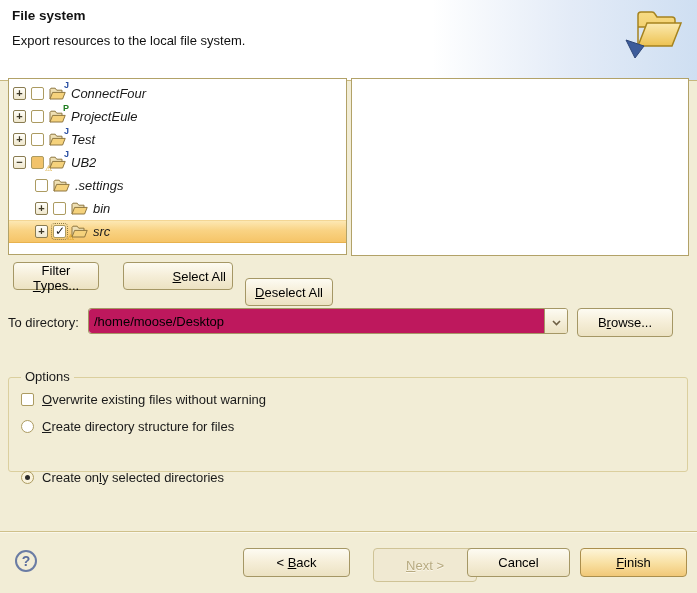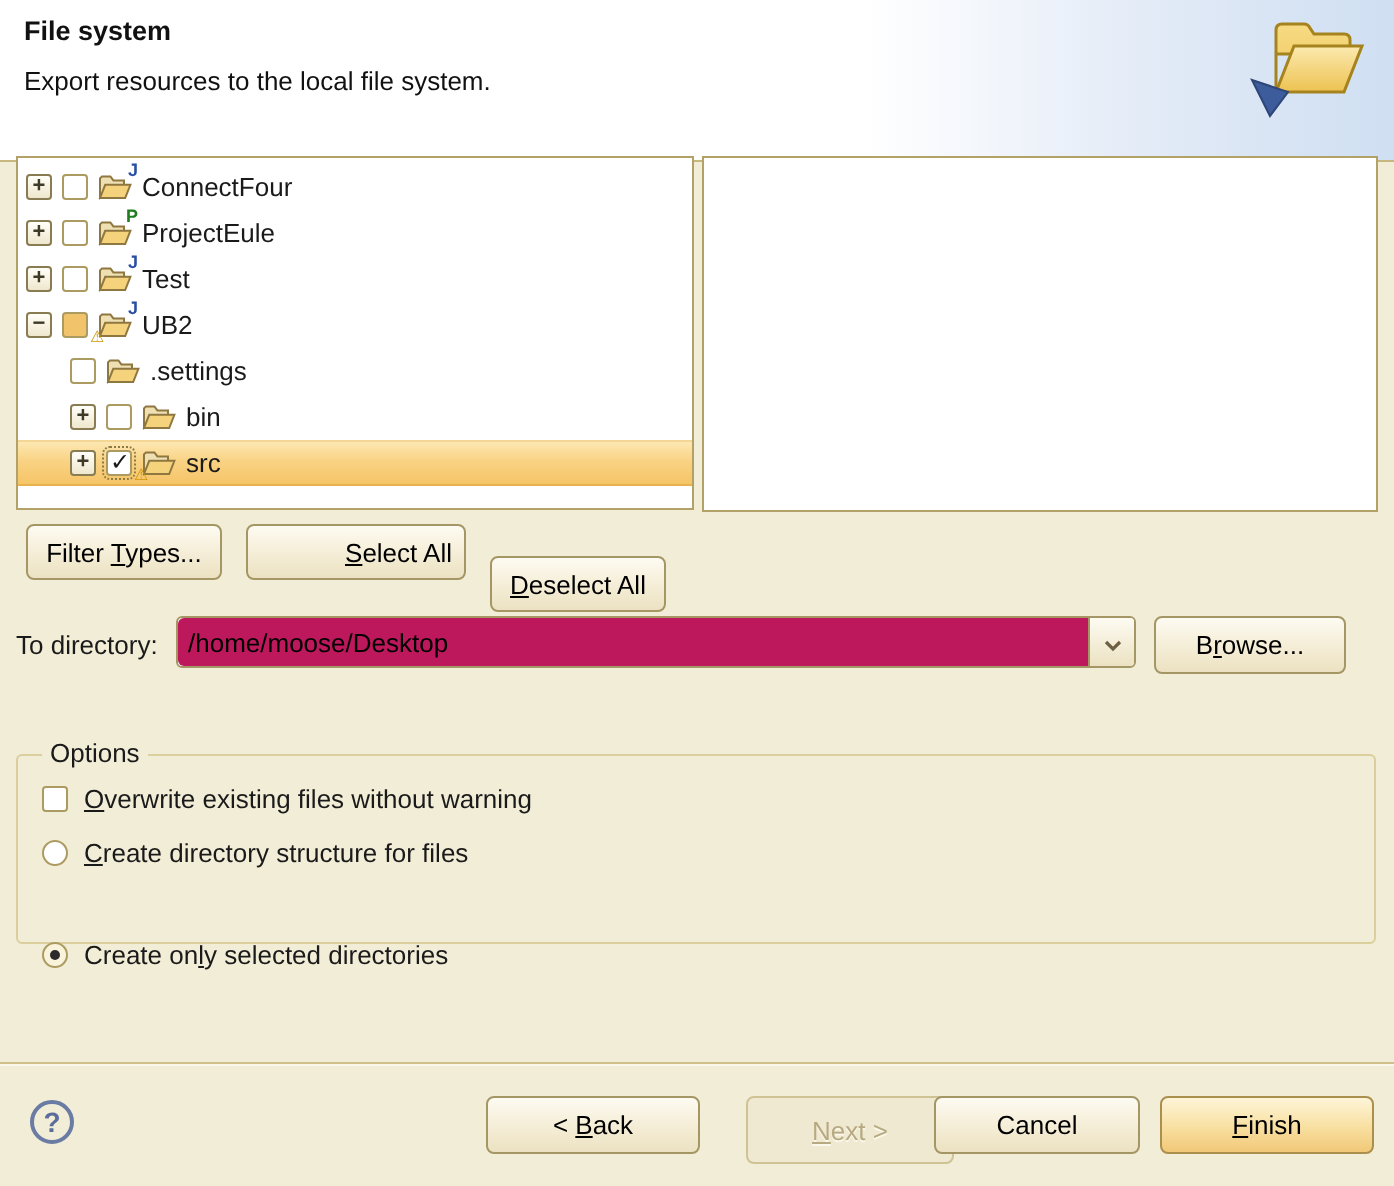--- a/index.html
+++ b/index.html
@@ -34,29 +34,29 @@
       position:relative; }
   .cb[data-state="grayed"]  { background:#f1c36b; }
   .cb[data-state="checked"]::after { content:"✓"; position:absolute; left:1px; top:-2px; font-size:12px;
       font-weight:bold; color:#1a1a1a; }
   .cb.focus { outline:1px dotted #8c7b45; outline-offset:1px; }
   .ticon { flex:0 0 17px; width:17px; height:15px; position:relative; }
   .ovl-letter { position:absolute; top:-5px; right:-3px; font-size:9px; font-weight:bold; line-height:9px; }
   .ovl-letter.java   { color:#2a4fa2; }
   .ovl-letter.plugin { color:#1e7d1e; }
   .ovl-warn { position:absolute; left:-4px; bottom:-3px; font-size:8px; line-height:8px; color:#cf9608; }
-  .tlabel { white-space:nowrap; }
+  .tlabel { white-space:nowrap;font-style:italic; }
 
   
   .btn { position:absolute; height:28px; border:1px solid #a59765; border-radius:4px;
       background:linear-gradient(#fdfbf2,#f6efda 45%,#ece2c2); font-family:inherit; font-size:13px;
       color:#000; text-align:center; cursor:default; padding:0 6px; }
   .btn .lbl { display:inline-block; }
   .mn { text-decoration:underline; }
-  .btn-filter   { left:13px;  top:262px; width:98px;  }
+  .btn-filter   { left:13px;  top:262px; width:86px;  }
   .btn-select   { left:123px; top:262px; width:110px;text-align:right; }
   .btn-deselect { left:245px; top:262px; width:88px;margin-top:16px; }
   .btn-browse   { left:577px; top:308px; width:96px; height:29px; }
   .btn-back   { left:243px; top:548px; width:107px; height:29px; }
   .btn-next   { left:373px; top:548px; width:104px; height:34px; }
   .btn-cancel { left:467px; top:548px; width:103px; height:29px; }
   .btn-finish { left:580px; top:548px; width:107px; height:29px;
       background:linear-gradient(#fdf5d8,#f8dfa0 55%,#f1c878); border-color:#ab8f4d; }
   .btn[data-enabled="false"] { background:#f0e9d2; border-color:#cfc396; color:#b7aa80;
       text-shadow:0 1px 0 #fbf7ea; }

